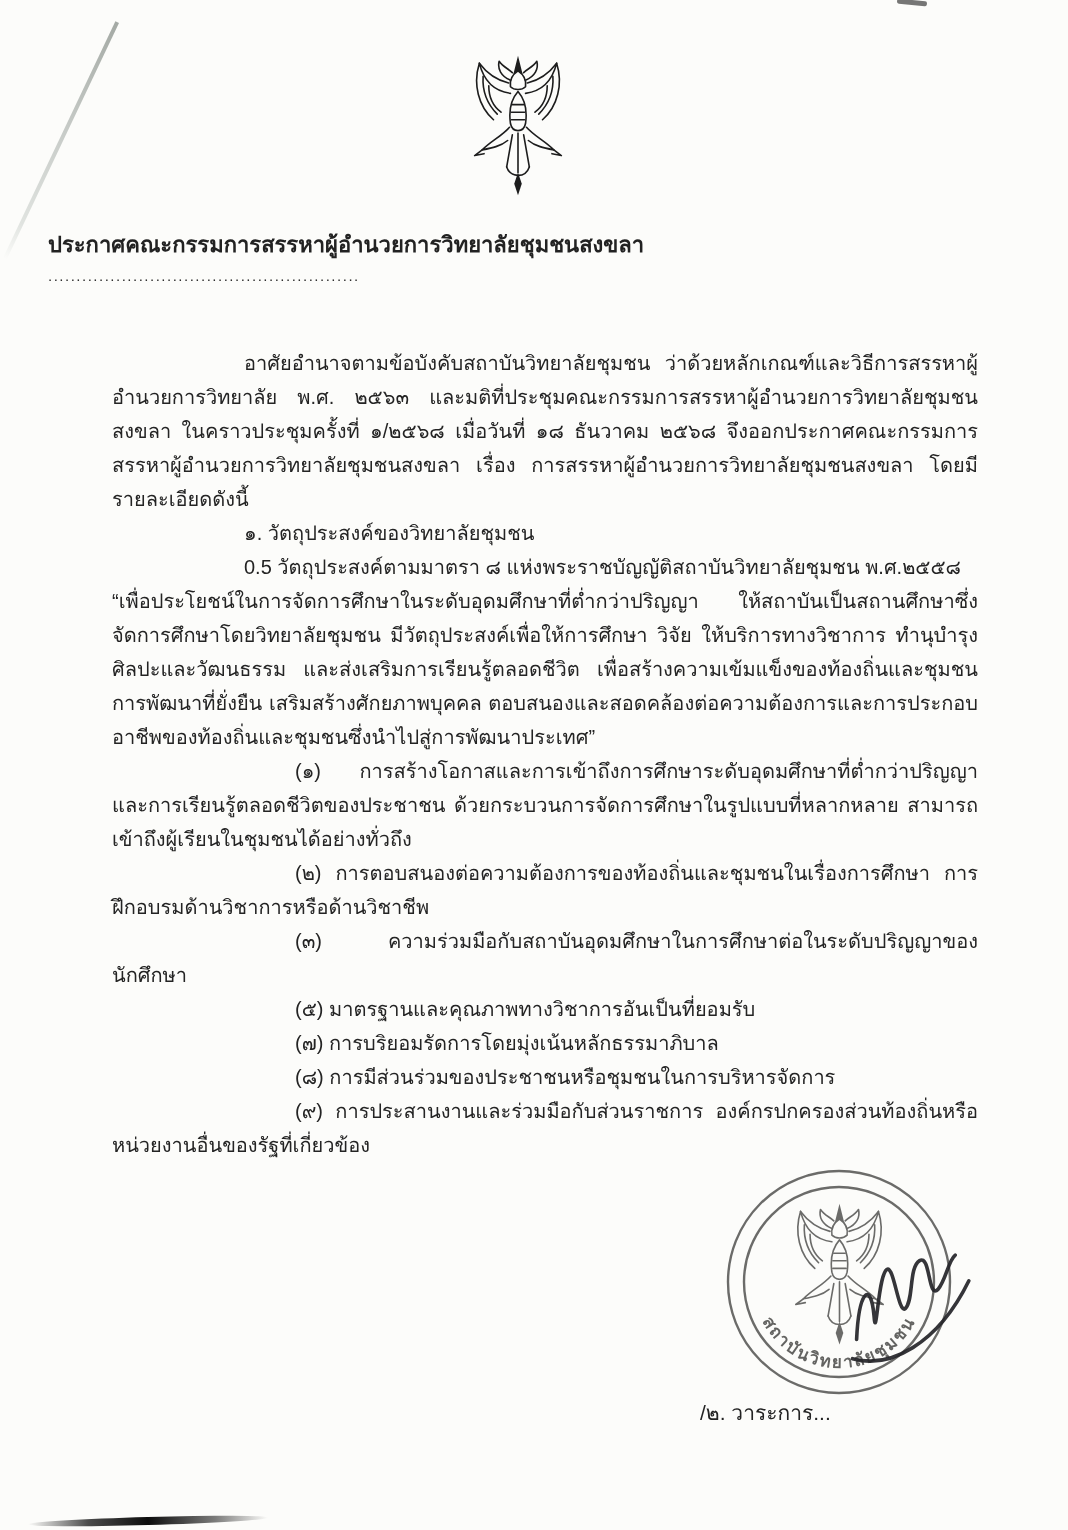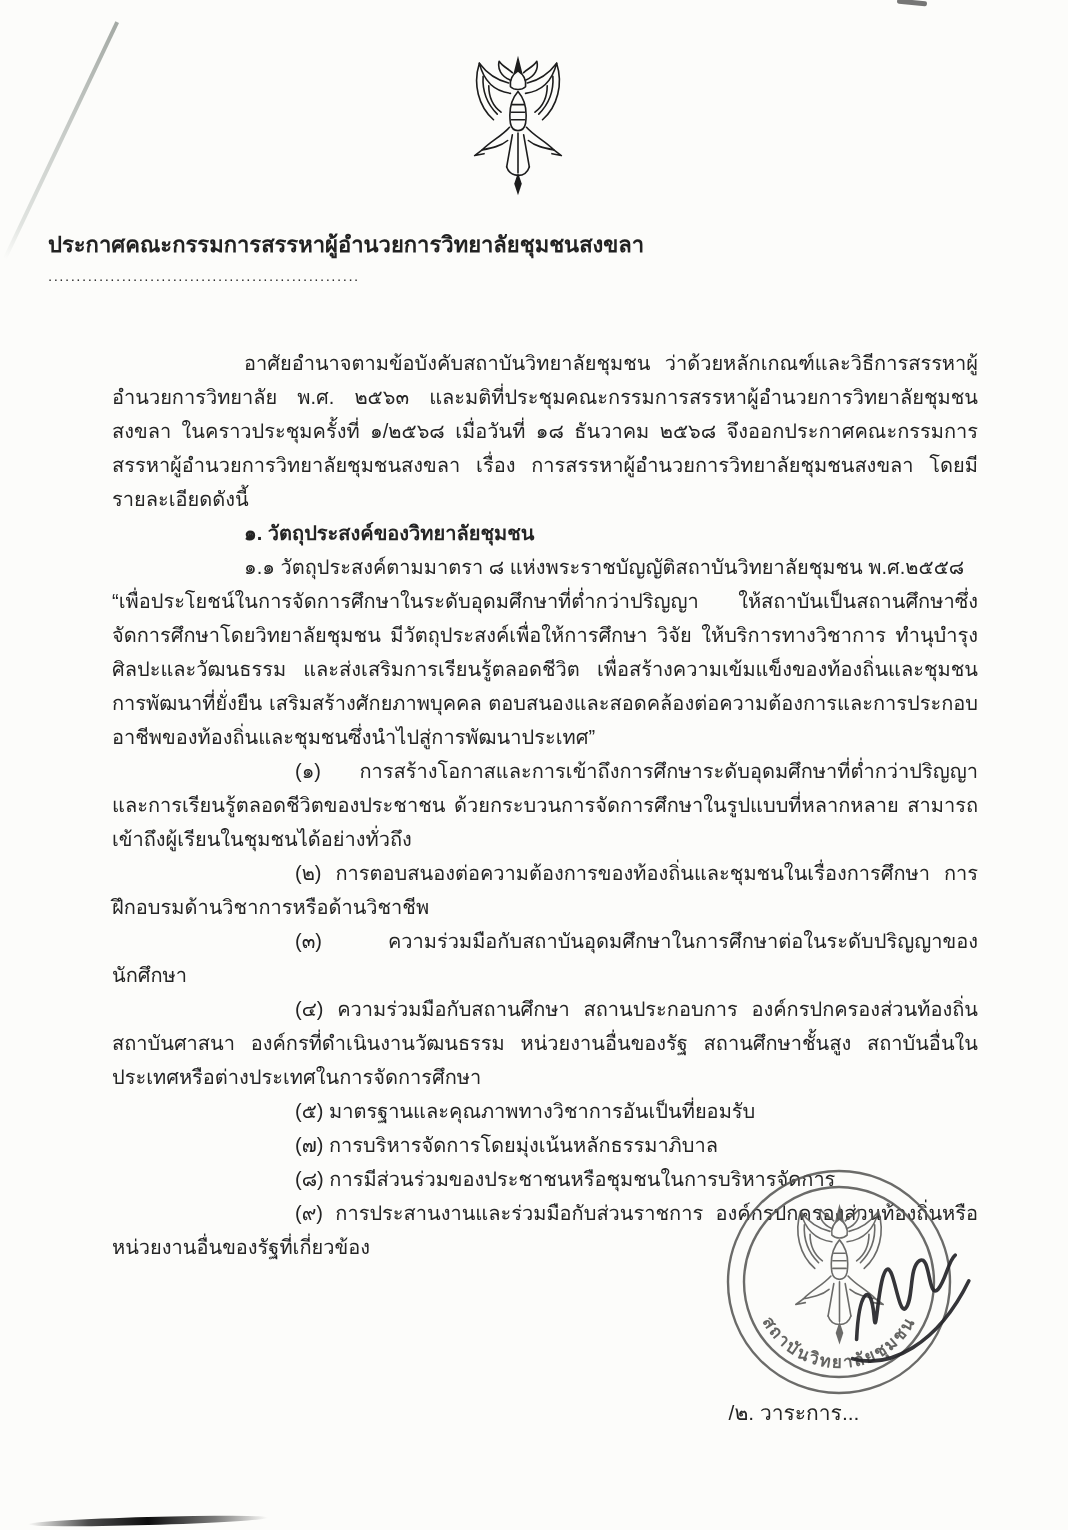--- a/index.html
+++ b/index.html
@@ -32,29 +32,29 @@
   .title-block { position:absolute; left:0; top:226px; width:100%; text-align:left;padding-left:48px; }
   .title-line { font-size:22px; font-weight:600; line-height:38px; white-space:pre-wrap; color:#222; }
   .divider-dots { font-size:15px; letter-spacing:1.5px; line-height:20px; color:#2e2e2e; margin-top:2px; }
   
   .body-flow {
     position:absolute; left:112px; top:346px; width:866px;
     font-size:20px; line-height:34px; text-align:justify; color:#242424;
   }
   .body-flow p { margin:0; }
   .para-indent { text-indent:132px; }
-  .section-heading { text-indent:132px; font-weight:700; }
+  .section-heading { text-indent:132px; font-weight:400; }
   .sub-item { text-indent:183px; }
   
   .seal { position:absolute; left:725px; top:1166px; width:228px; height:232px; color:#585856; opacity:.88; }
   .seal-ring { fill:none; stroke:currentColor; stroke-width:2.4; }
   .seal-text { font-size:17px; letter-spacing:2px; fill:#4f4f4d; font-weight:600; }
   .signature { position:absolute; left:833px; top:1242px; width:150px; height:130px; color:#242428; transform:rotate(-12deg); }
   .continuation {
-    position:absolute; left:664px; top:1396px; width:260px; text-align:center;
+    position:absolute; left:700px; top:1396px; width:260px; 
     font-size:21px; color:#232323;
   }
   .garuda-stroke { fill:none; stroke:currentColor; stroke-width:1.7; stroke-linecap:round; stroke-linejoin:round; }
   .garuda-fill { fill:currentColor; stroke:none; }
   .sig-path { fill:none; stroke:currentColor; stroke-width:3.6; stroke-linecap:round; stroke-linejoin:round; opacity:.92; }
 </style>
 </head>
 <body>
 
 <div class="page">
@@ -98,29 +98,28 @@
   </div>
 
   <div class="title-block">
     <div class="title-line">ประกาศคณะกรรมการสรรหาผู้อำนวยการวิทยาลัยชุมชนสงขลา</div>
     <div class="divider-dots">.......................................................</div>
   </div>
 
   <div class="body-flow">
     <p class="para-indent">อาศัยอำนาจตามข้อบังคับสถาบันวิทยาลัยชุมชน ว่าด้วยหลักเกณฑ์และวิธีการสรรหาผู้อำนวยการวิทยาลัย พ.ศ. ๒๕๖๓ และมติที่ประชุมคณะกรรมการสรรหาผู้อำนวยการวิทยาลัยชุมชนสงขลา ในคราวประชุมครั้งที่ ๑/๒๕๖๘ เมื่อวันที่ ๑๘ ธันวาคม ๒๕๖๘ จึงออกประกาศคณะกรรมการสรรหาผู้อำนวยการวิทยาลัยชุมชนสงขลา เรื่อง การสรรหาผู้อำนวยการวิทยาลัยชุมชนสงขลา โดยมีรายละเอียดดังนี้</p>
     <p class="section-heading">๑.  วัตถุประสงค์ของวิทยาลัยชุมชน</p>
-    <p class="para-indent">๑.๑ วัตถุประสงค์ตามมาตรา ๘ แห่งพระราชบัญญัติสถาบันวิทยาลัยชุมชน พ.ศ.๒๕๕๘</p>
+    <p class="para-indent">0.5 วัตถุประสงค์ตามมาตรา ๘ แห่งพระราชบัญญัติสถาบันวิทยาลัยชุมชน พ.ศ.๒๕๕๘</p>
     <p>“เพื่อประโยชน์ในการจัดการศึกษาในระดับอุดมศึกษาที่ต่ำกว่าปริญญา ให้สถาบันเป็นสถานศึกษาซึ่งจัดการศึกษาโดยวิทยาลัยชุมชน มีวัตถุประสงค์เพื่อให้การศึกษา วิจัย ให้บริการทางวิชาการ ทำนุบำรุงศิลปะและวัฒนธรรม และส่งเสริมการเรียนรู้ตลอดชีวิต เพื่อสร้างความเข้มแข็งของท้องถิ่นและชุมชน การพัฒนาที่ยั่งยืน เสริมสร้างศักยภาพบุคคล ตอบสนองและสอดคล้องต่อความต้องการและการประกอบอาชีพของท้องถิ่นและชุมชนซึ่งนำไปสู่การพัฒนาประเทศ”</p>
 
     <p class="sub-item"><span>(๑)</span><span> การสร้างโอกาสและการเข้าถึงการศึกษาระดับอุดมศึกษาที่ต่ำกว่าปริญญาและการเรียนรู้ตลอดชีวิตของประชาชน ด้วยกระบวนการจัดการศึกษาในรูปแบบที่หลากหลาย สามารถเข้าถึงผู้เรียนในชุมชนได้อย่างทั่วถึง</span></p>
     <p class="sub-item"><span>(๒)</span><span> การตอบสนองต่อความต้องการของท้องถิ่นและชุมชนในเรื่องการศึกษา การฝึกอบรมด้านวิชาการหรือด้านวิชาชีพ</span></p>
     <p class="sub-item"><span>(๓)</span><span> ความร่วมมือกับสถาบันอุดมศึกษาในการศึกษาต่อในระดับปริญญาของนักศึกษา</span></p>
-    <p class="sub-item"><span>(๔)</span><span> ความร่วมมือกับสถานศึกษา สถานประกอบการ องค์กรปกครองส่วนท้องถิ่น สถาบันศาสนา องค์กรที่ดำเนินงานวัฒนธรรม หน่วยงานอื่นของรัฐ สถานศึกษาชั้นสูง สถาบันอื่นในประเทศหรือต่างประเทศในการจัดการศึกษา</span></p>
     <p class="sub-item"><span>(๕)</span><span> มาตรฐานและคุณภาพทางวิชาการอันเป็นที่ยอมรับ</span></p>
-    <p class="sub-item"><span>(๗)</span><span> การบริหารจัดการโดยมุ่งเน้นหลักธรรมาภิบาล</span></p>
+    <p class="sub-item"><span>(๗)</span><span> การบริยอมรัดการโดยมุ่งเน้นหลักธรรมาภิบาล</span></p>
     <p class="sub-item"><span>(๘)</span><span> การมีส่วนร่วมของประชาชนหรือชุมชนในการบริหารจัดการ</span></p>
     <p class="sub-item"><span>(๙)</span><span> การประสานงานและร่วมมือกับส่วนราชการ องค์กรปกครองส่วนท้องถิ่นหรือหน่วยงานอื่นของรัฐที่เกี่ยวข้อง</span></p>
   </div>
 
   <div class="seal">
     <svg viewBox="0 0 228 232">
       <circle class="seal-ring" cx="114" cy="116" r="111"></circle>
       <circle class="seal-ring" cx="114" cy="116" r="95"></circle>
       <use href="#garuda" transform="translate(48,34) scale(0.95)"></use>
       <path id="seal-arc" d="M28,116 A86,86 0 0 0 200,116" fill="none"></path>

